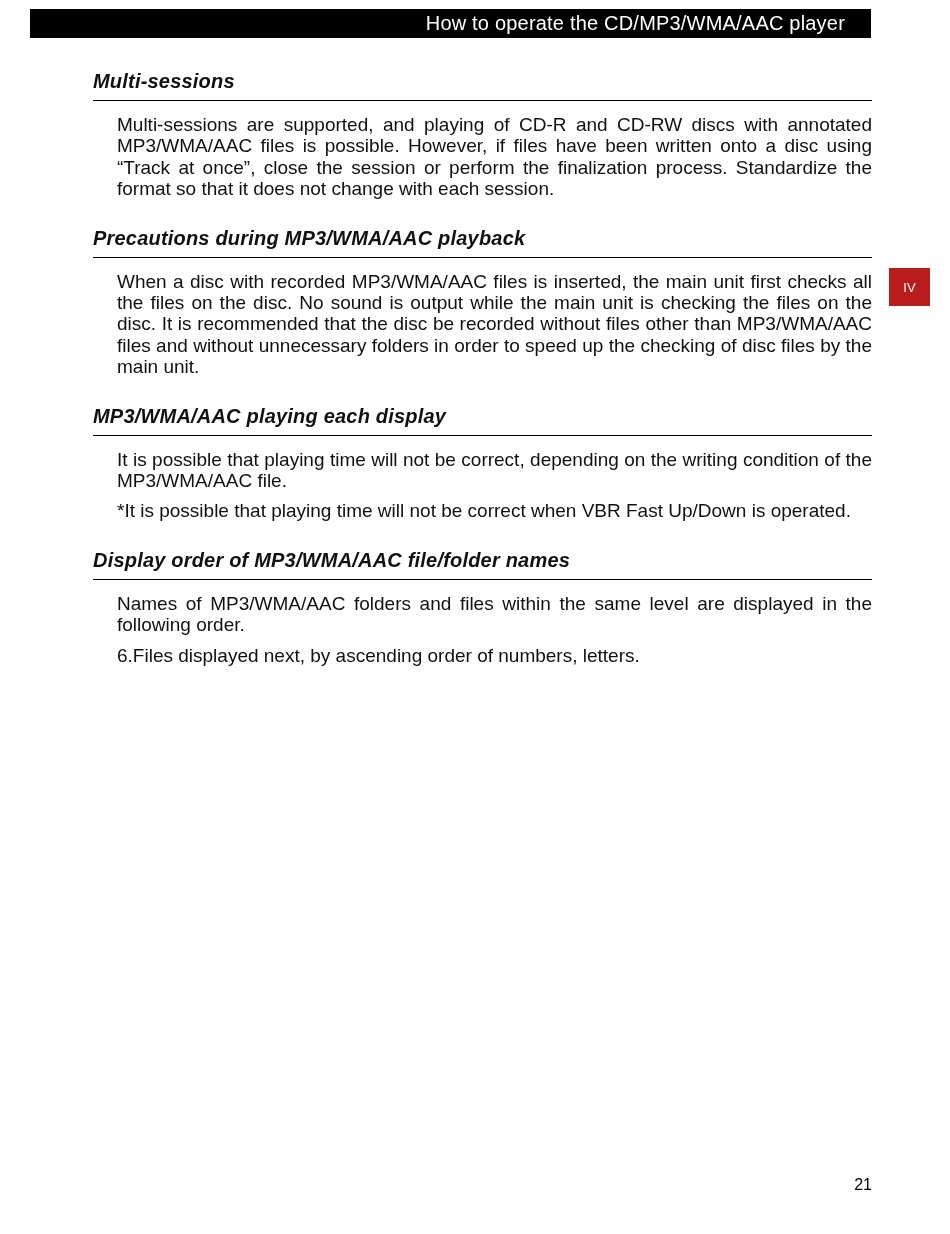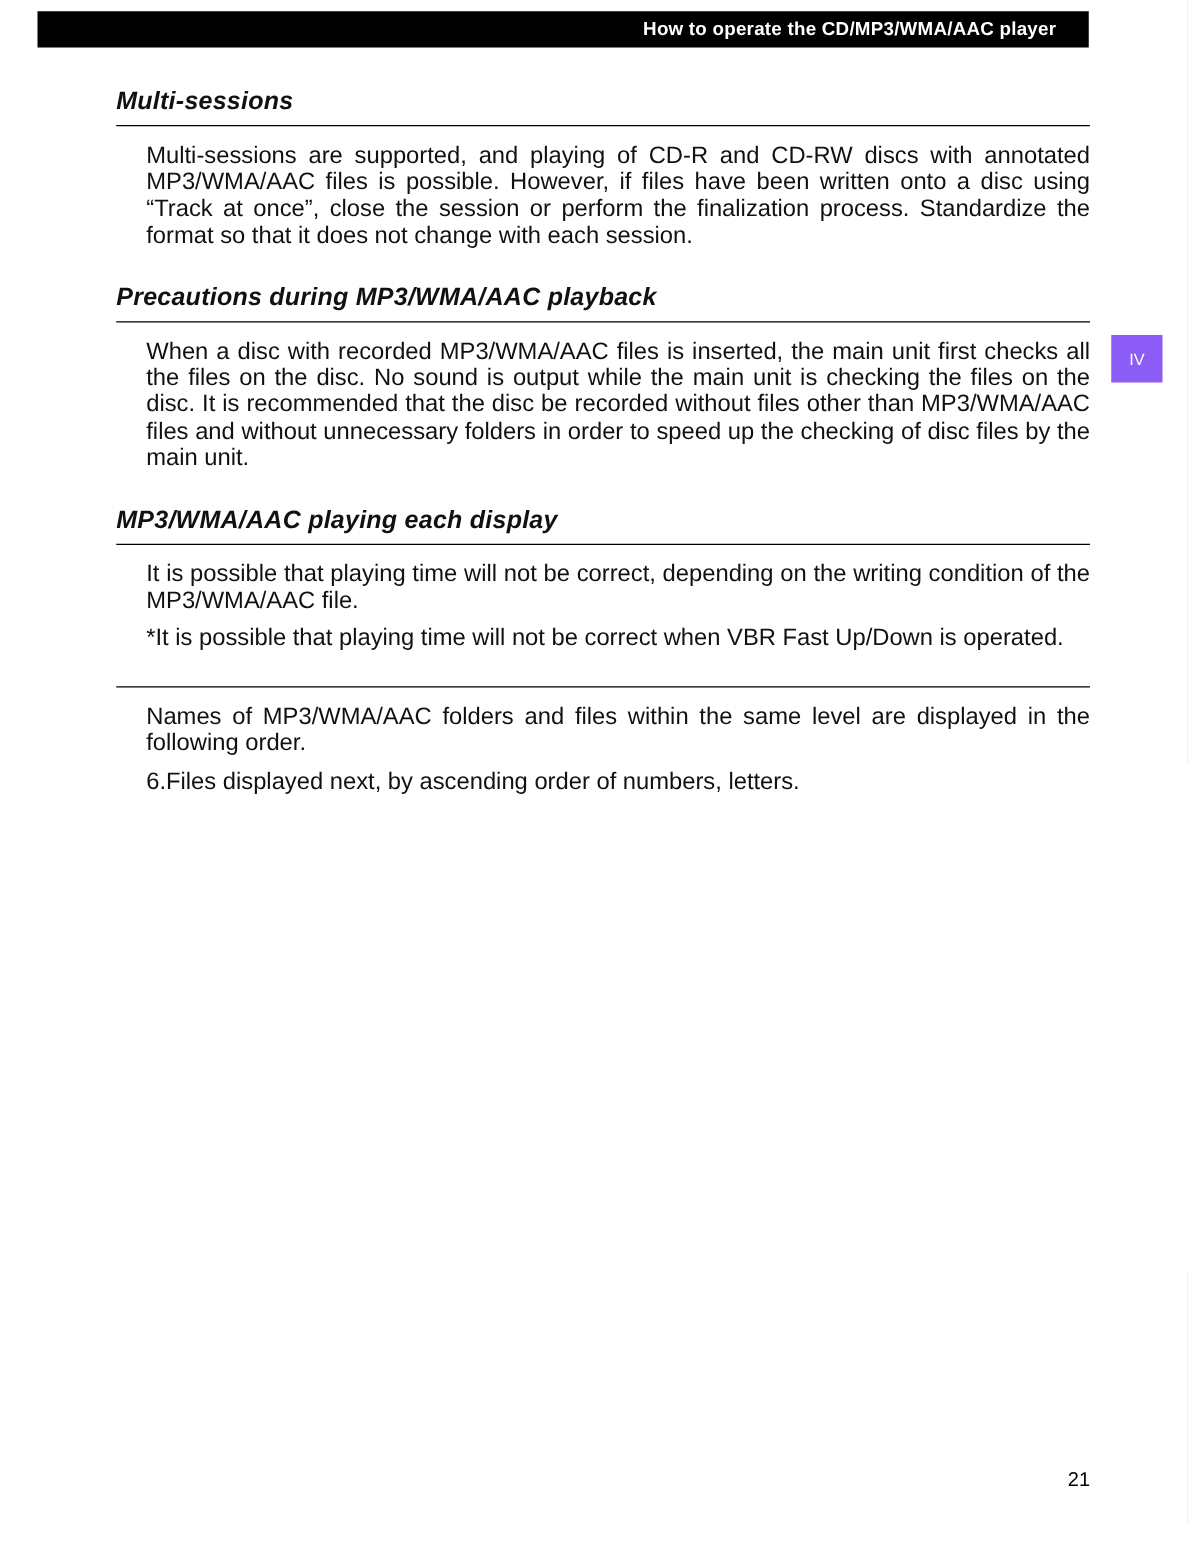--- a/index.html
+++ b/index.html
@@ -21,22 +21,22 @@
     width: 841px;
     height: 29px;
     background: #000000;
     display: flex;
     align-items: center;
     justify-content: flex-end;
     padding-right: 26px;
   }
   .header-title {
     color: #ffffff;
-    font-weight: bold;
-    font-size: 15px;
+    font-weight: normal;
+    font-size: 20px;
     letter-spacing: 0.2px;
   }
   .content {
     position: absolute;
     top: 70px;
     left: 93px;
     width: 779px;
   }
   .doc-section { margin-bottom: 27px; }
   .section-heading {
@@ -59,21 +59,21 @@
     text-align: justify;
   }
   .section-body p { margin: 0; }
   .section-body p + p { margin-top: 9px; }
   .side-tab {
     position: absolute;
     top: 268px;
     right: 20px;
     width: 41px;
     height: 38px;
-    background: #8b5cf6;
+    background: #b91c1c;
     color: #ffffff;
     display: flex;
     align-items: center;
     justify-content: center;
     font-size: 13px;
     font-weight: normal;
   }
   .page-number {
     position: absolute;
     top: 1176px;
@@ -112,20 +112,21 @@
     <section class="doc-section">
       <h2 class="section-heading">MP3/WMA/AAC playing each display</h2>
       <hr class="rule">
       <div class="section-body">
         <p>It is possible that playing time will not be correct, depending on the writing condition of the MP3/WMA/AAC file.</p>
         <p>*It is possible that playing time will not be correct when VBR Fast Up/Down is operated.</p>
       </div>
     </section>
 
     <section class="doc-section">
+      <h2 class="section-heading">Display order of MP3/WMA/AAC file/folder names</h2>
       <hr class="rule">
       <div class="section-body">
         <p>Names of MP3/WMA/AAC folders and files within the same level are displayed in the following order.</p>
         <p>6.Files displayed next, by ascending order of numbers, letters.</p>
       </div>
     </section>
 
   </div>
 
   <div class="side-tab">

